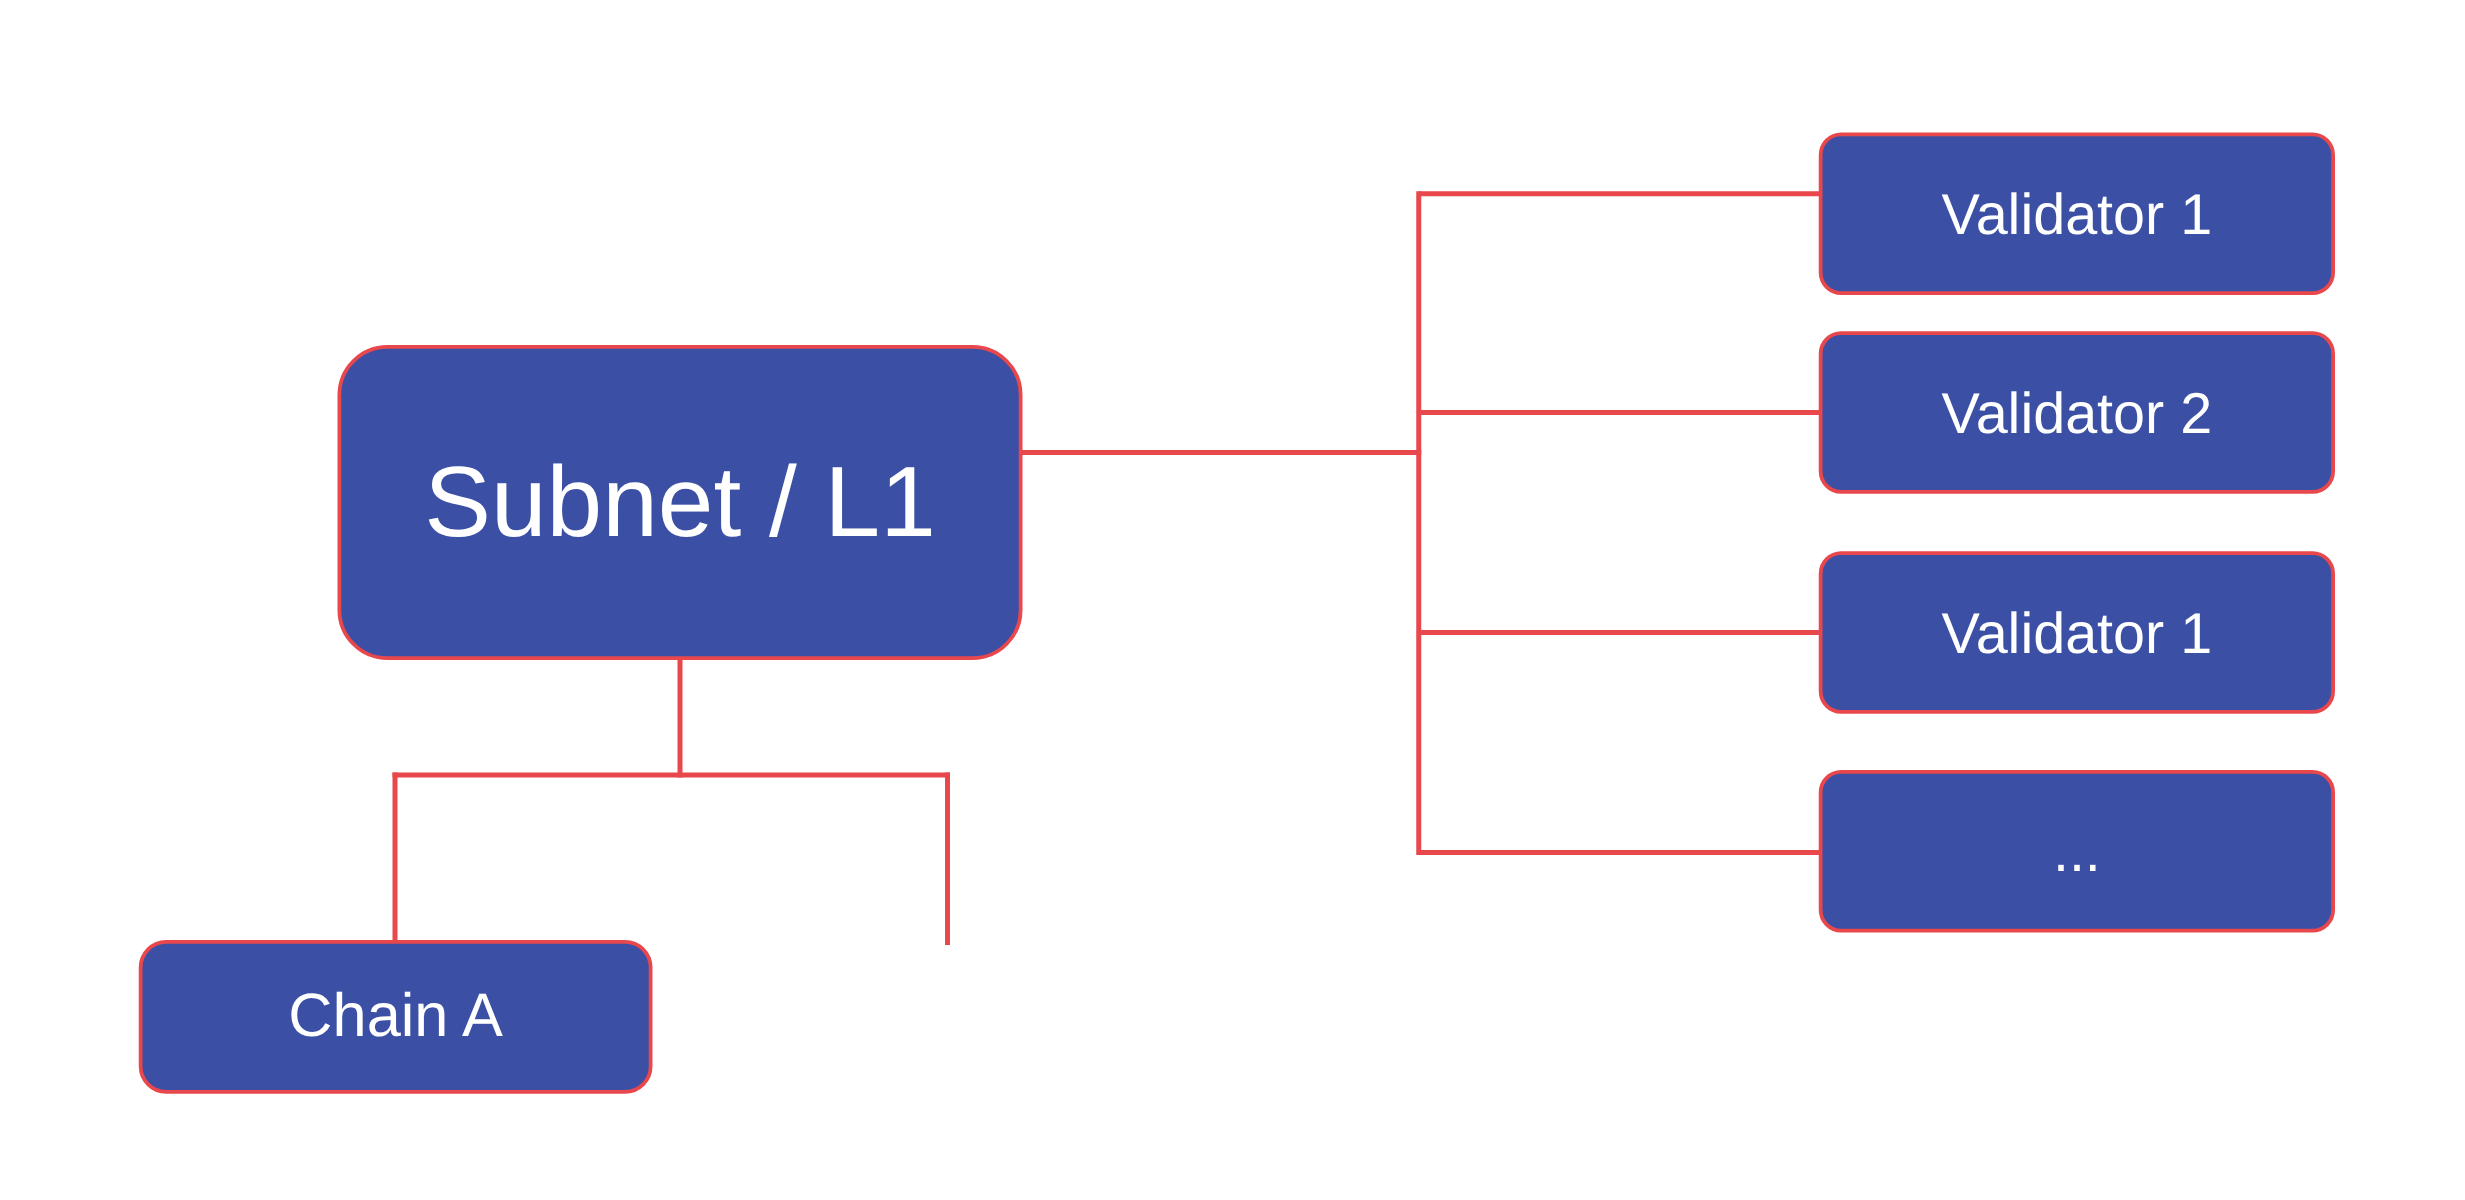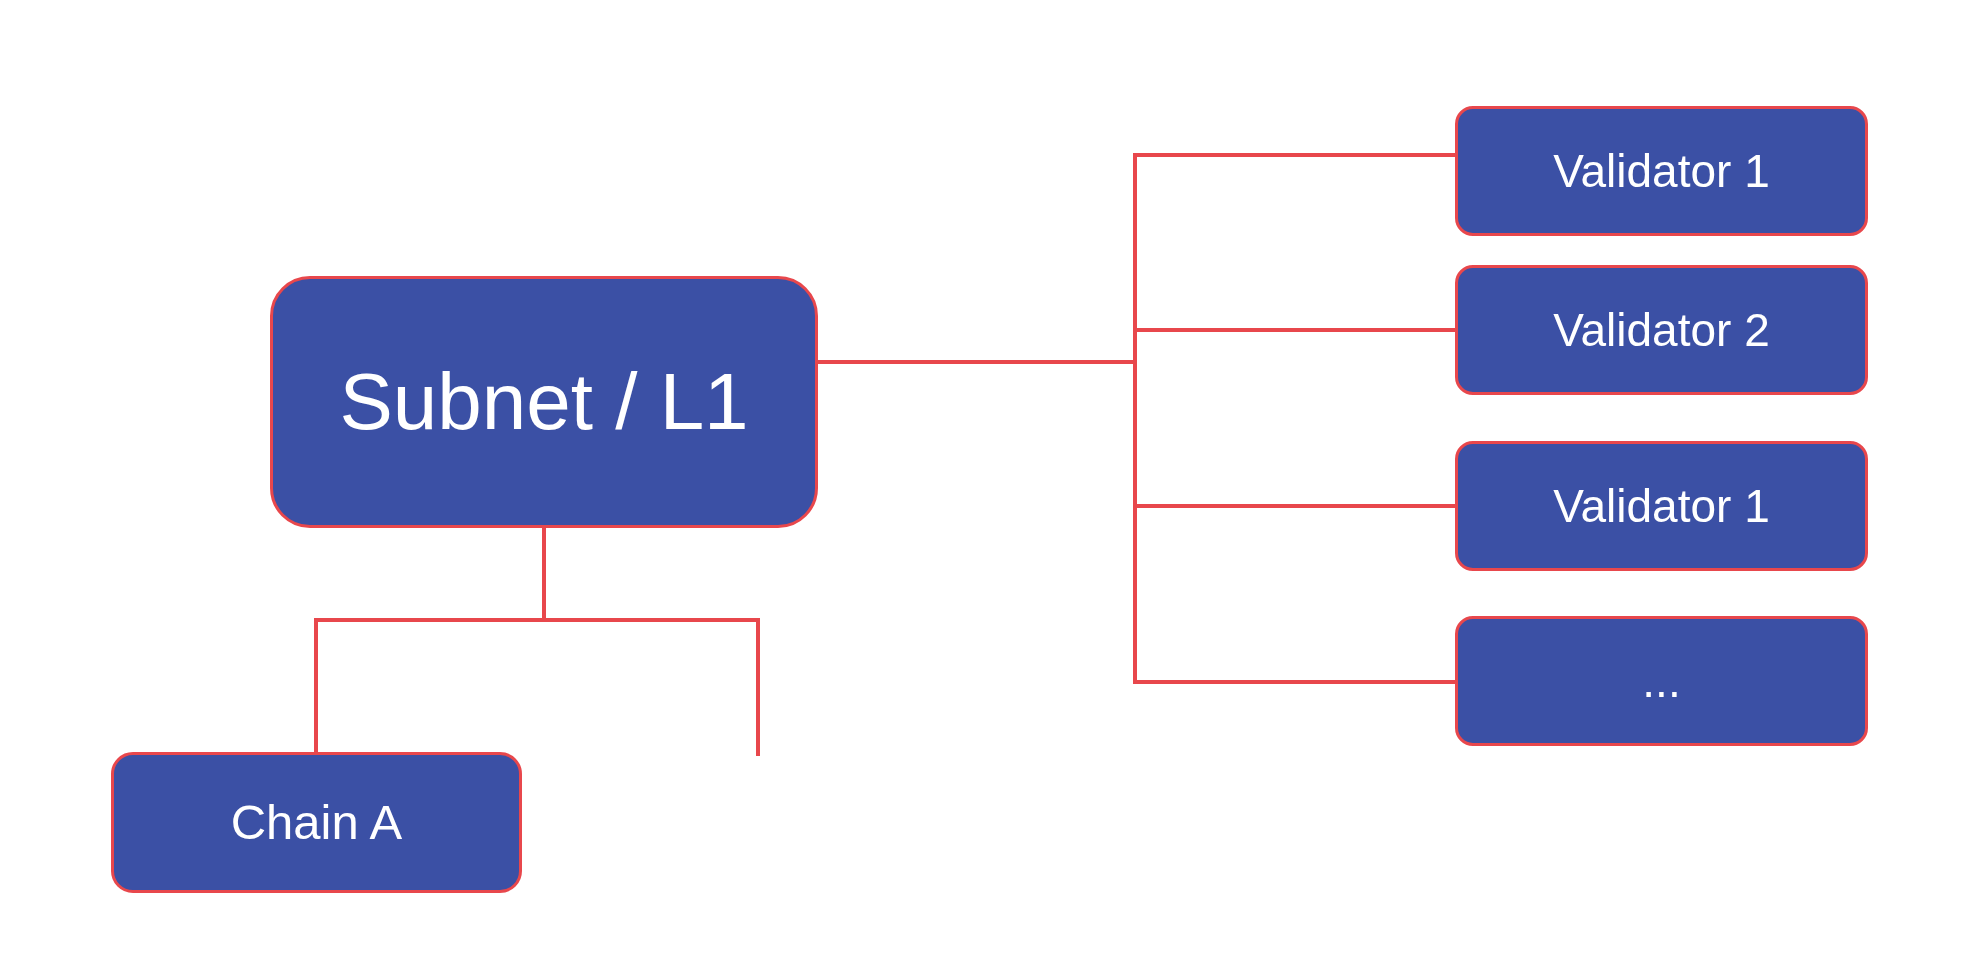--- a/index.html
+++ b/index.html
@@ -40,21 +40,21 @@
   }
   .node-root {
     left: 270px; top: 236px;
     width: 548px; height: 252px;
     border-radius: 40px;
     font-size: 80px;
     margin-top: 40px;
   }
   .node-chain {
     top: 752px;
-    height: 141px;
+    height: 123px;
     border-radius: 22px;
     font-size: 49px;
   }
   .node-chain-a { left: 111px; width: 411px; }
   .node-chain-b { left: 581px; width: 413px; }
   .node-validator {
     left: 1455px;
     width: 413px; height: 130px;
     border-radius: 18px;
     font-size: 46px;

